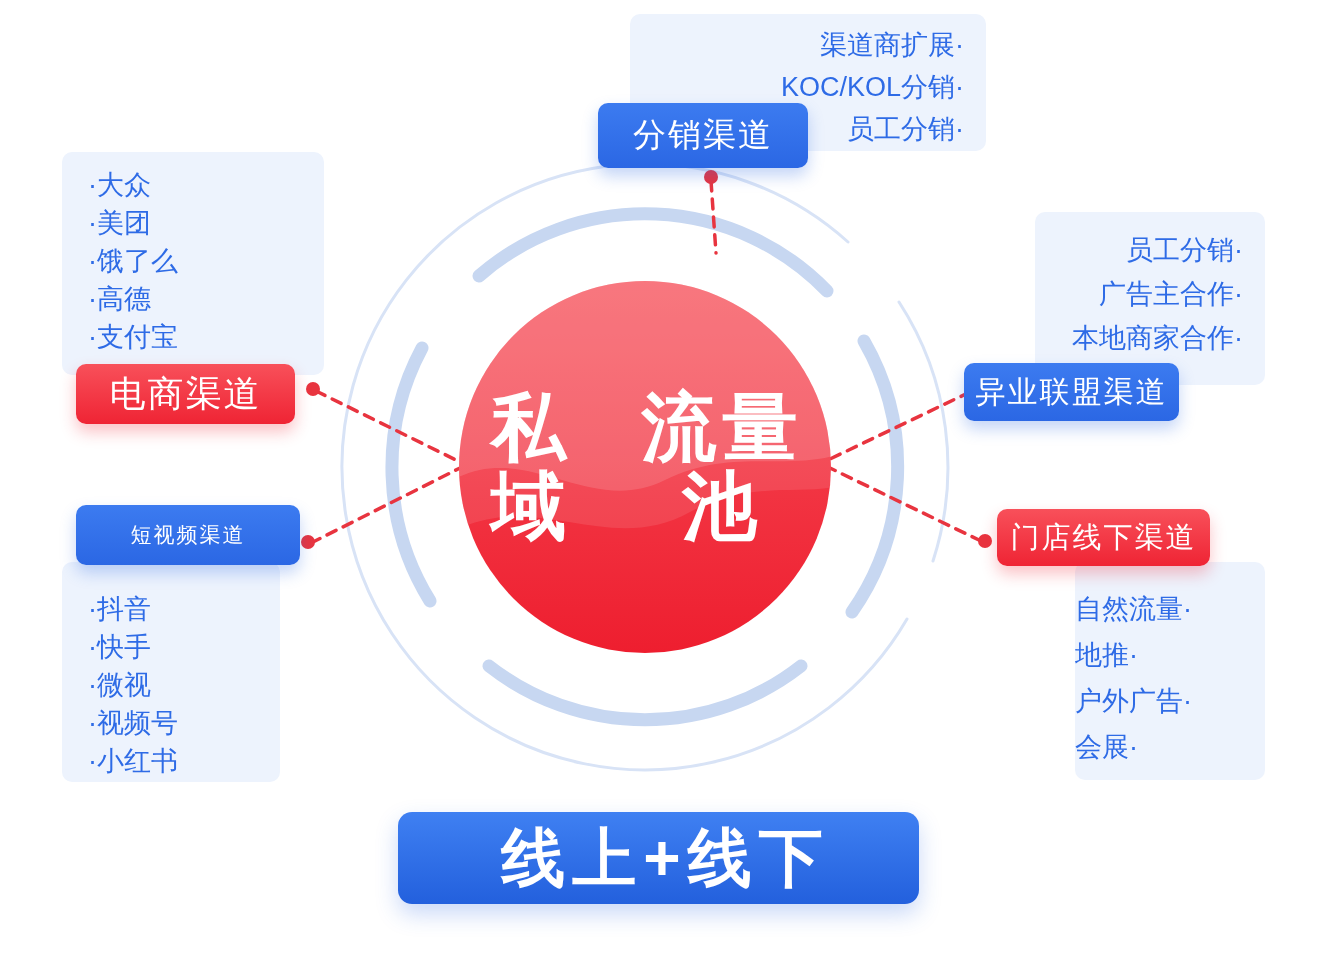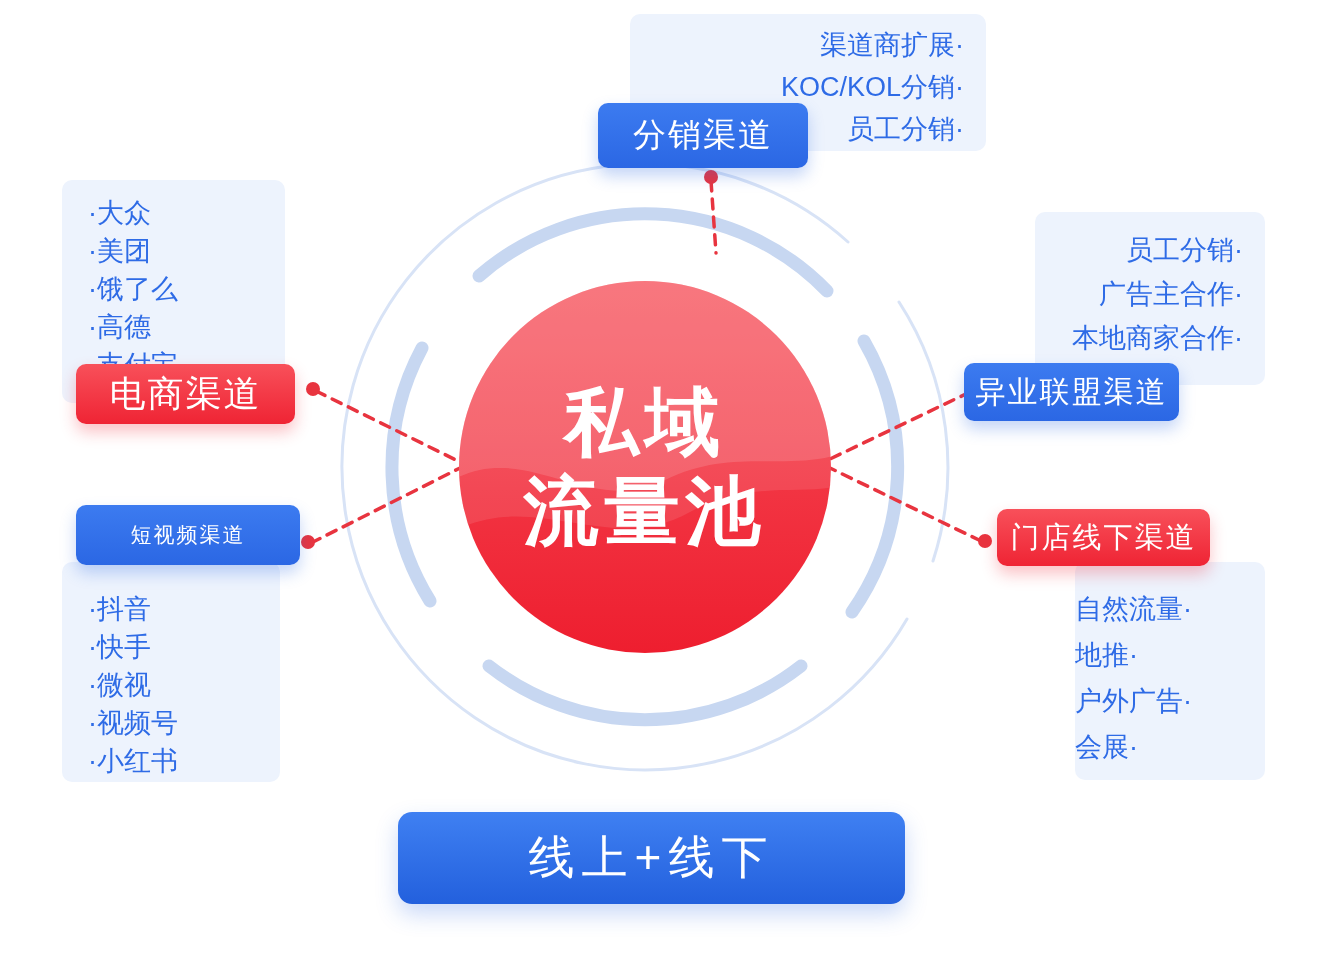--- a/index.html
+++ b/index.html
@@ -9,53 +9,53 @@
   }
   .layer{position:absolute;left:0;top:0;z-index:0;}
 
   
   .panel{
     position:absolute;background:var(--panel_bg,#edf3fd);border-radius:10px;
     color:var(--panel_text,#2e6be6);z-index:2;font-size:27px;box-sizing:border-box;
   }
   .panel .row{white-space:nowrap;}
   #panel-distribution{left:630px;top:14px;width:356px;height:137px;padding:10px 22px 0 0;text-align:right;line-height:42px;}
-  #panel-ecommerce{left:62px;top:152px;width:223px;height:223px;padding:14px 12px 0 26px;text-align:left;line-height:38px;margin-top:28px;}
+  #panel-ecommerce{left:62px;top:152px;width:262px;height:223px;padding:14px 12px 0 26px;text-align:left;line-height:38px;}
   #panel-shortvideo{left:62px;top:562px;width:218px;height:220px;padding:28px 0 0 26px;text-align:left;line-height:38px;}
   #panel-alliance{left:1035px;top:212px;width:230px;height:173px;padding:16px 22px 0 0;text-align:right;line-height:44px;}
   #panel-offline{left:1075px;top:562px;width:190px;height:218px;padding:24px 20px 0 0;text-align:left;line-height:46px;}
 
   
   .btn{
     position:absolute;display:flex;align-items:center;justify-content:center;
     color:#fff;font-weight:500;border-radius:10px;z-index:3;letter-spacing:2px;cursor:pointer;
   }
   .btn-blue{background:linear-gradient(180deg,#3c7bf0 0%,#2b67e4 100%);box-shadow:0 8px 16px rgba(43,103,228,0.28);}
   .btn-red{background:linear-gradient(180deg,#f8505a 0%,#ef2434 100%);box-shadow:0 8px 16px rgba(239,36,52,0.28);}
   #btn-distribution{left:598px;top:103px;width:210px;height:65px;font-size:33px;}
   #btn-ecommerce{left:76px;top:364px;width:219px;height:60px;font-size:36px;}
   #btn-shortvideo{left:76px;top:505px;width:224px;height:60px;font-size:21px;}
   #btn-alliance{left:964px;top:363px;width:215px;height:58px;font-size:30px;}
   #btn-offline{left:997px;top:509px;width:213px;height:57px;font-size:29px;}
 
   
   .center-title{
     position:absolute;left:459px;top:281px;width:372px;height:372px;z-index:1;
-    display:flex;flex-direction:column;align-items:center;justify-content:center;gap:10px;
+    display:flex;align-items:center;justify-content:center;gap:10px;
     color:#ffffff;font-size:75px;font-weight:700;letter-spacing:6px;line-height:1.05;
     text-align:center;
   }
 
   
   .banner{
     position:absolute;left:398px;top:812px;width:507px;height:92px;z-index:2;
     display:flex;align-items:center;justify-content:center;border-radius:14px;
     background:linear-gradient(180deg,#3f80f2 0%,#2360dd 100%);
     box-shadow:0 10px 22px rgba(43,103,228,0.25);
-    color:#fff;font-size:46px;font-weight:400;letter-spacing:7px;
+    color:#fff;font-size:64px;font-weight:700;letter-spacing:7px;padding-left:14px;
   }
 </style>
 </head>
 <body>
 
 <div class="stage">
 
   <svg class="layer" width="1324" height="954" viewBox="0 0 1324 954">
     <defs>
       <linearGradient id="redg" x1="0" y1="0" x2="0" y2="1">

